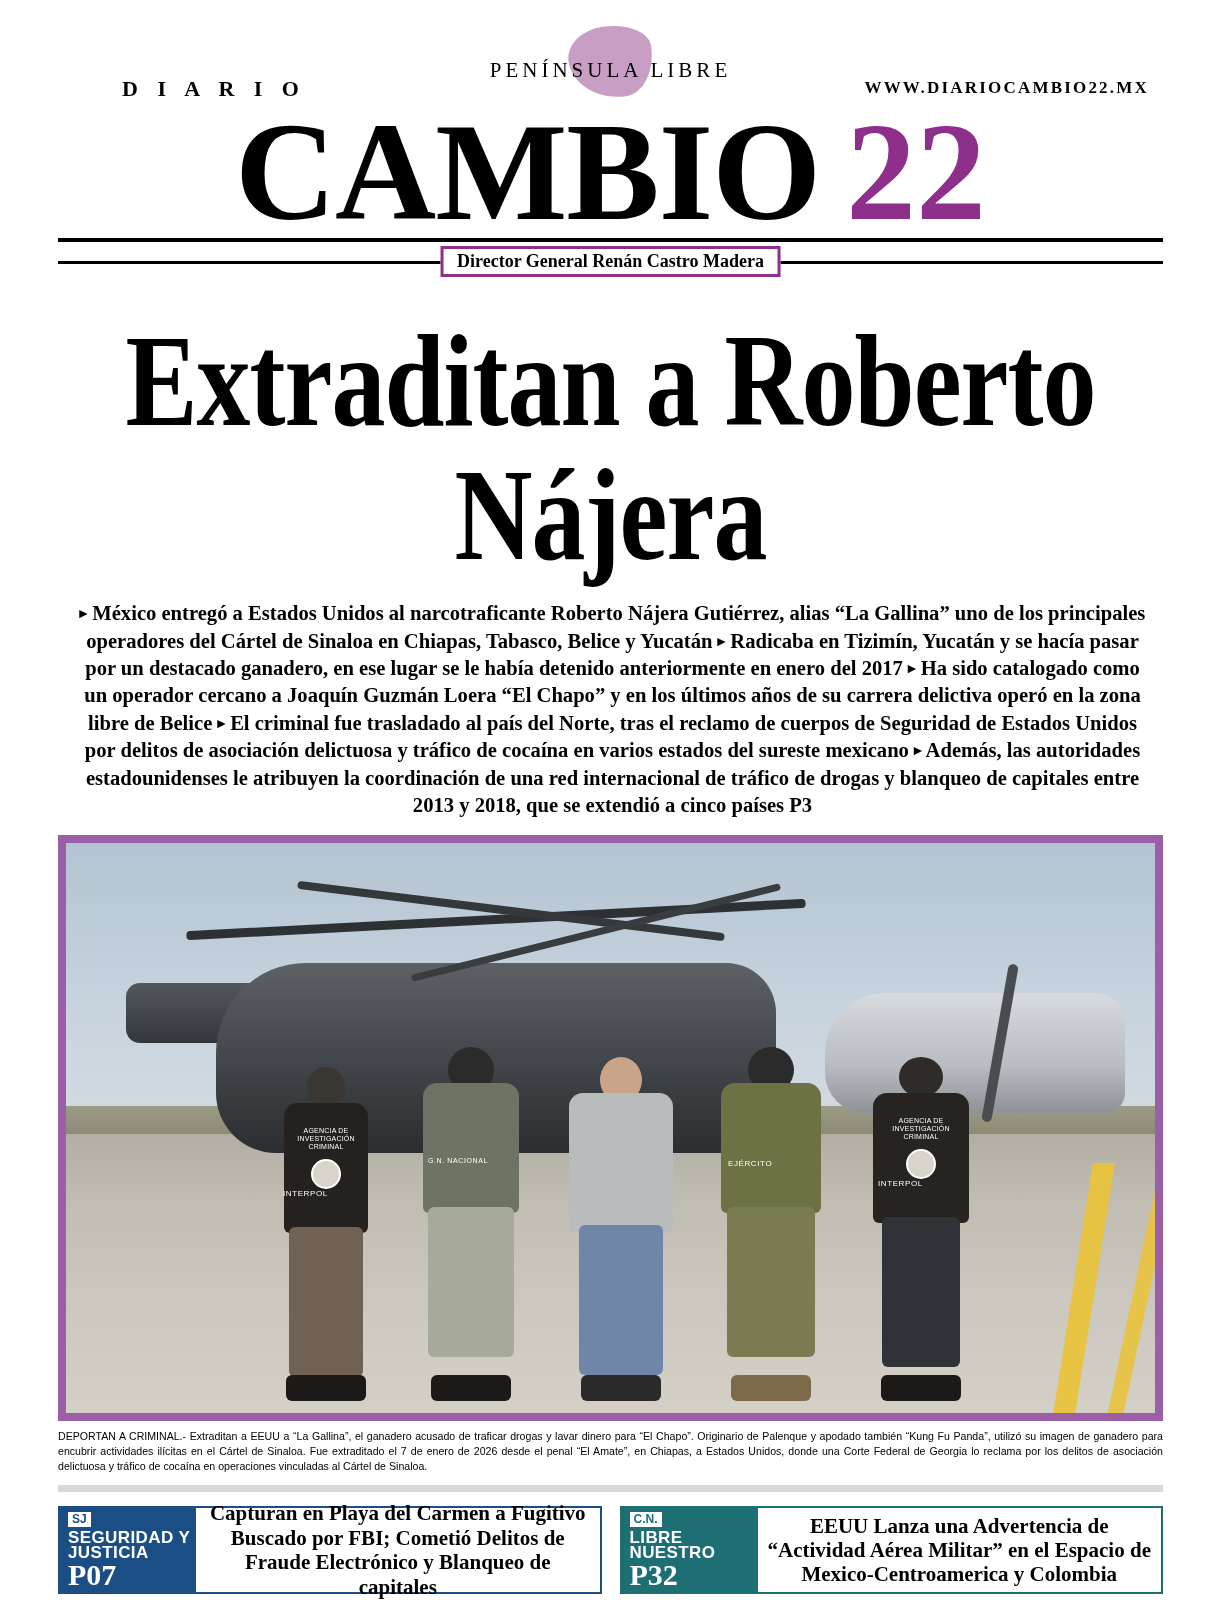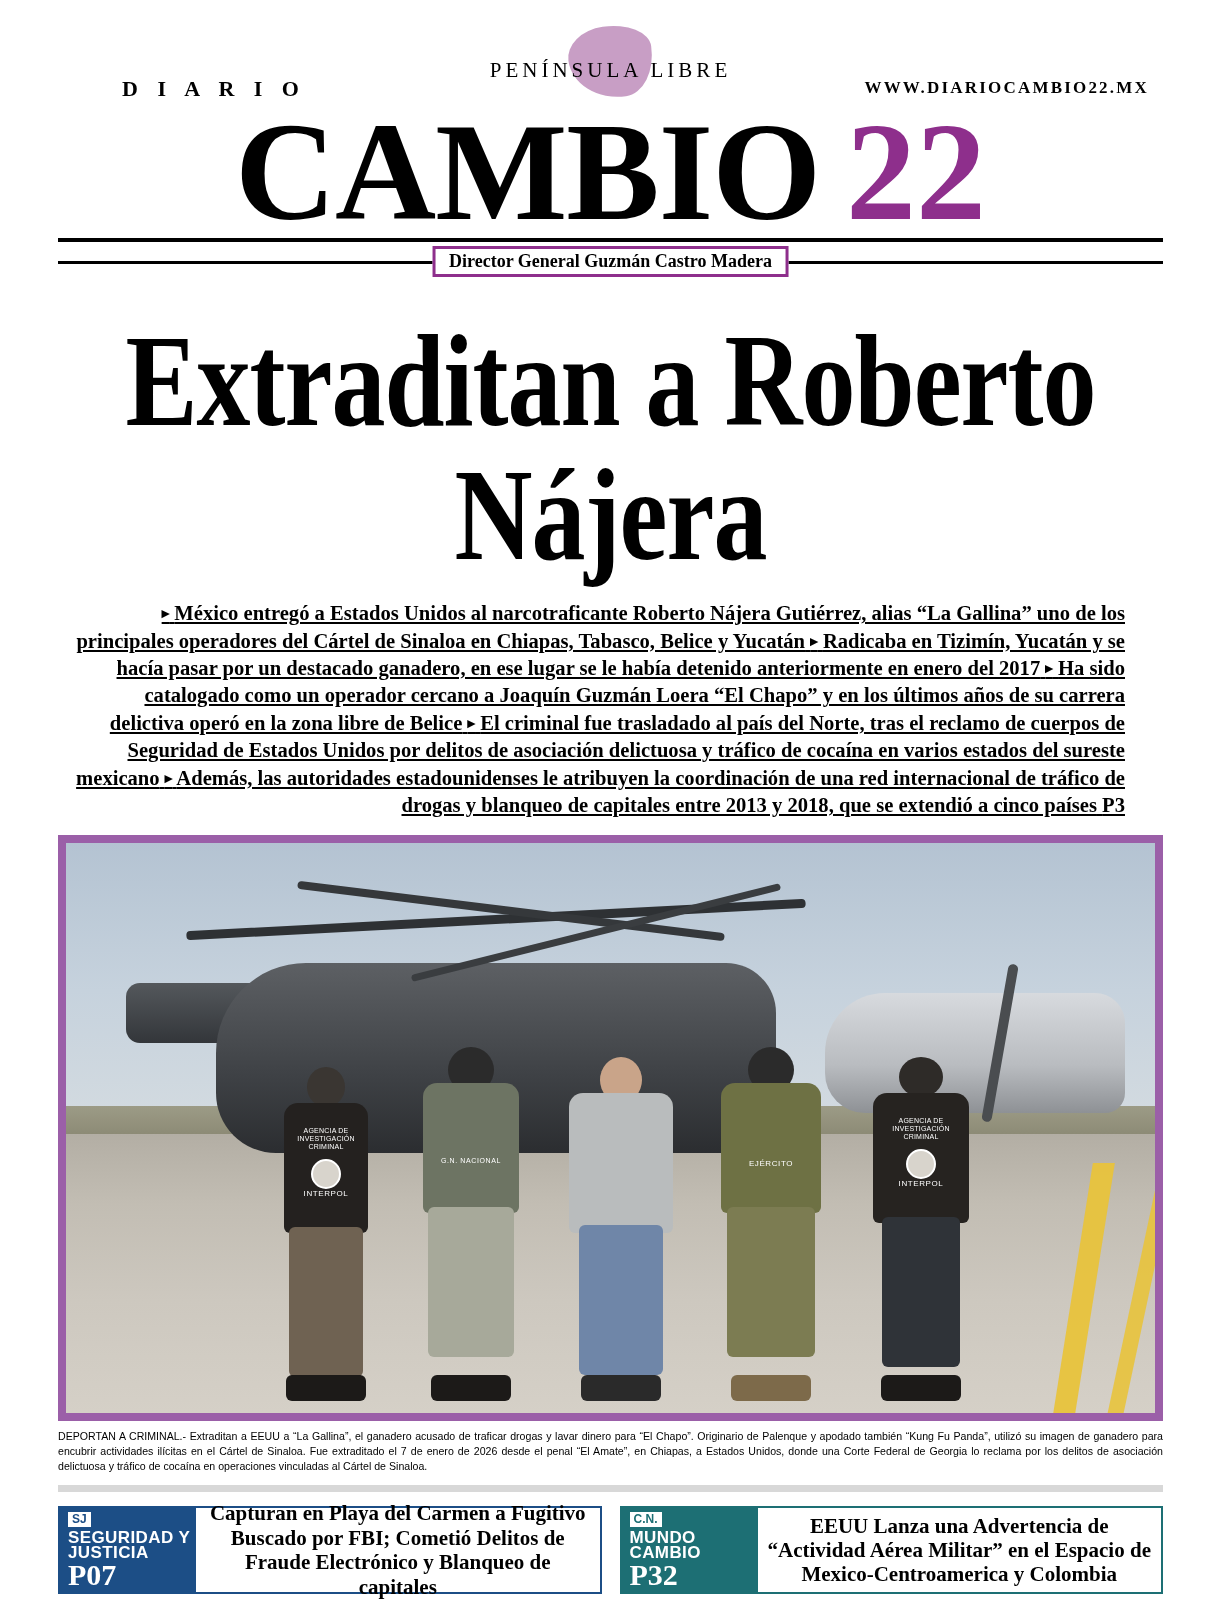--- a/index.html
+++ b/index.html
@@ -151,27 +151,26 @@
     line-height: 1.02;
     letter-spacing: -1px;
     margin: 36px 0 0 0;
     padding: 0 40px;
     transform: scaleY(1.22);
     transform-origin: center top;
   }
 
   
   .summary {
-    margin: 66px 96px 0 72px;
-    text-align: right;
+    margin: 66px 68px 0 72px;
+    text-align: center;
     font-family: "Liberation Serif", serif;
     font-size: 20.6px;
     line-height: 1.33;
     font-weight: 600;
-    text-decoration: underline;
   }
   .summary .arw {
     font-size: 15px;
     vertical-align: 2px;
   }
   .summary b.page-ref {
     font-weight: bold;
   }
 
   
@@ -359,21 +358,20 @@
     border-radius: 50%;
     background: #d8d4cc;
     border: 2px solid #fff;
   }
   .vest-bottom {
     position: absolute;
     left: 50%;
     transform: translateX(-50%);
     top: 122px;
     width: 86px;
-    text-align: center;
     color: #fff;
     font-family: "Liberation Sans", sans-serif;
     font-size: 8px;
     letter-spacing: .6px;
   }
 
   
   .caption {
     margin: 8px 58px 0 58px;
     font-family: "Liberation Sans", sans-serif;
@@ -469,21 +467,21 @@
       <div class="website">WWW.DIARIOCAMBIO22.MX</div>
     </div>
 
     <div class="logo-row">
       <span class="logo-cambio">CAMBIO</span><span class="logo-22">22</span>
     </div>
 
     <div class="rule-thick"></div>
     <div class="director-row">
       <div class="director-line"></div>
-      <div class="director-box">Director General Guzmán Castro Madera</div>
+      <div class="director-box">Director General Renán Castro Madera</div>
     </div>
   </div>
 
   <div class="headline">Extraditan a Roberto Nájera</div>
 
   <div class="summary">
     <span class="arw">▸</span>
     <span>México entregó a Estados Unidos al narcotraficante Roberto Nájera Gutiérrez, alias “La Gallina” uno de los principales operadores del Cártel de Sinaloa en Chiapas, Tabasco, Belice y Yucatán</span>
     <span class="arw">▸</span>
     <span>Radicaba en Tizimín, Yucatán y se hacía pasar por un destacado ganadero, en ese lugar se le había detenido anteriormente en enero del 2017</span>
@@ -570,20 +568,20 @@
         <div class="f-initials">SJ</div>
         <div class="f-cat">SEGURIDAD Y JUSTICIA</div>
         <div class="f-page">P07</div>
       </div>
       <div class="ftext">Capturan en Playa del Carmen a Fugitivo Buscado por FBI; Cometió Delitos de Fraude Electrónico y Blanqueo de capitales</div>
     </div>
 
     <div class="fbox green">
       <div class="fbadge">
         <div class="f-initials">C.N.</div>
-        <div class="f-cat">MUNDO CAMBIO</div>
+        <div class="f-cat">LIBRE NUESTRO</div>
         <div class="f-page">P32</div>
       </div>
       <div class="ftext">EEUU Lanza una Advertencia de “Actividad Aérea Militar” en el Espacio de Mexico-Centroamerica y Colombia</div>
     </div>
 
   </div>
 </div>
 
 </body></html>

